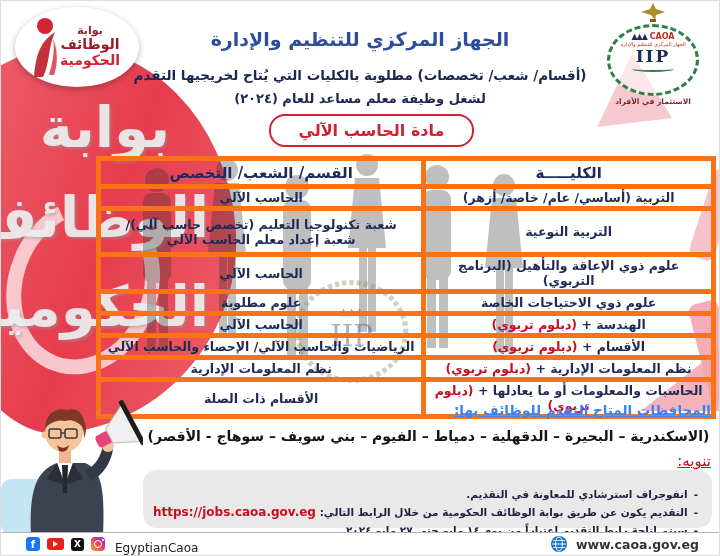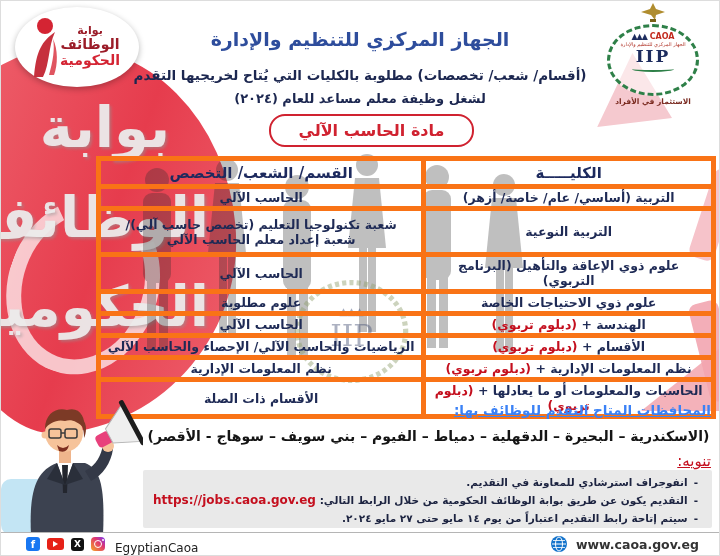--- a/index.html
+++ b/index.html
@@ -73,21 +73,21 @@
   .rh22{ height:22px; } .rh24{ height:24px; } .rh27{ height:27px; } .rh46{ height:46px; }
 
   
   .regions-heading{ position:absolute; top:401px; right:8px; z-index:2; font-size:13.5px; font-weight:bold;
             color:#3b82f6; text-decoration:underline; }
   .regions-list{ position:absolute; top:427px; left:145px; right:8px; z-index:2; text-align:center;
             font-size:14px; font-weight:bold; color:#141414; }
   .notice-heading{ position:absolute; top:451px; right:8px; z-index:2; font-size:15px; font-weight:normal;
             color:#c40f1e; text-decoration:underline; }
   .notice-box{ position:absolute; top:469px; left:142px; right:7px; height:58px; z-index:2;
-            background:#e9e9e9; border-radius:2px; padding:4px 14px; }
+            background:#e9e9e9; border-radius:14px; padding:16px 14px; }
   .notice-line{ font-size:10.5px; font-weight:bold; color:#1c2340; line-height:1.6; white-space:nowrap; }
   .dash{ margin-left:6px; }
   .url{ color:#c40f1e; direction:ltr; unicode-bidi:embed; font-size:12px; }
 
   
   .announcer{ position:absolute; left:0; top:392px; width:142px; height:142px; z-index:3; }
 
   
   .footer{ position:absolute; left:0; right:0; bottom:0; height:23px; background:#fff; z-index:4;
             border-top:1px solid #b5b5b5; direction:ltr; display:flex; align-items:center;

